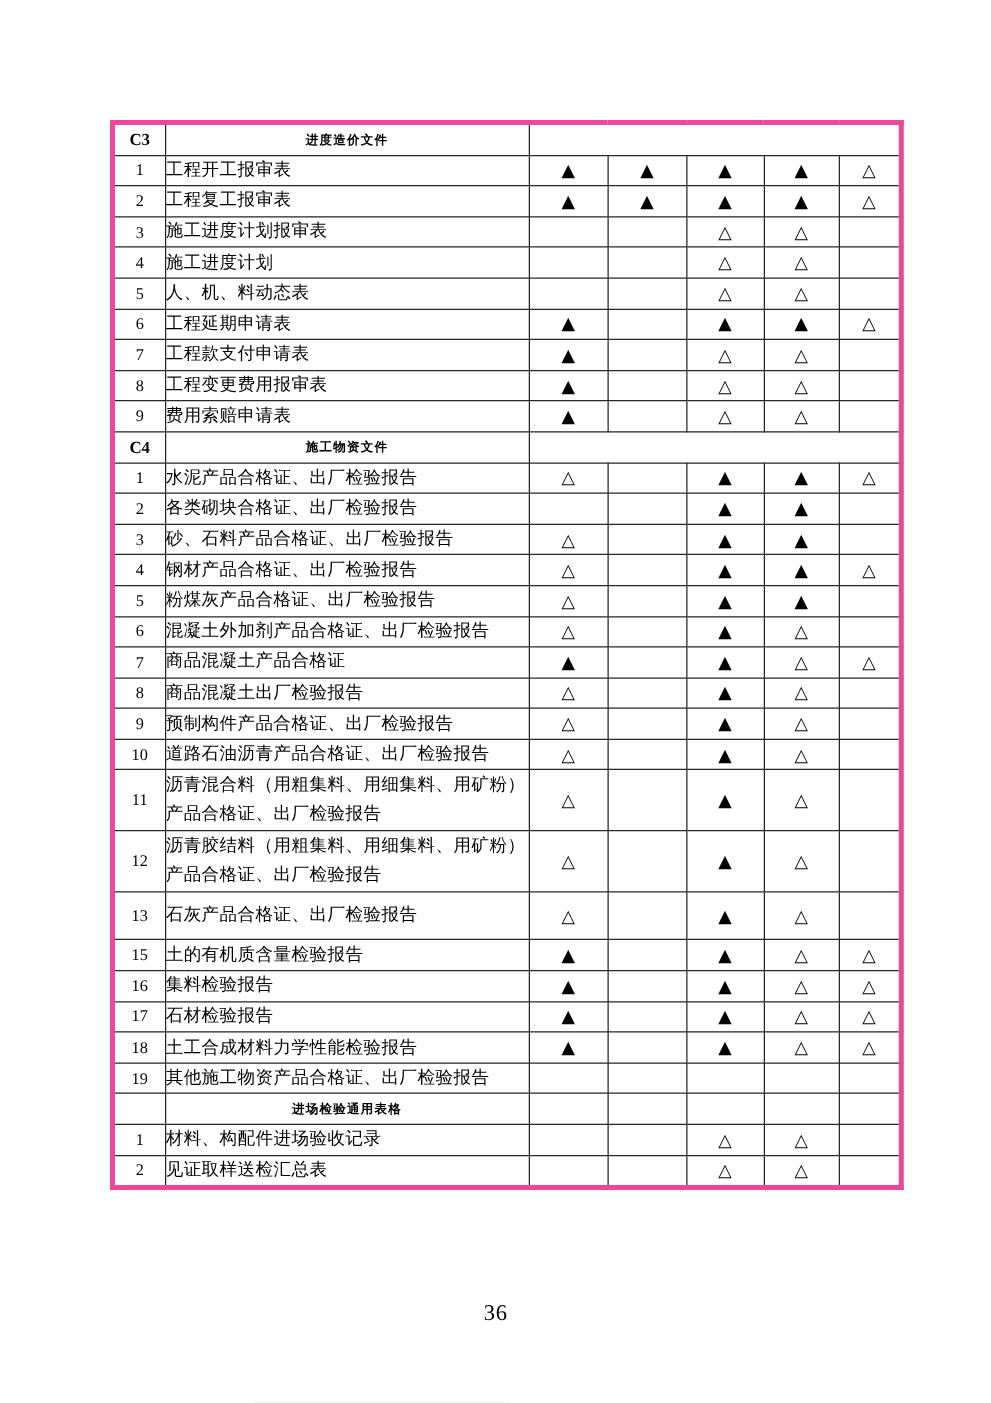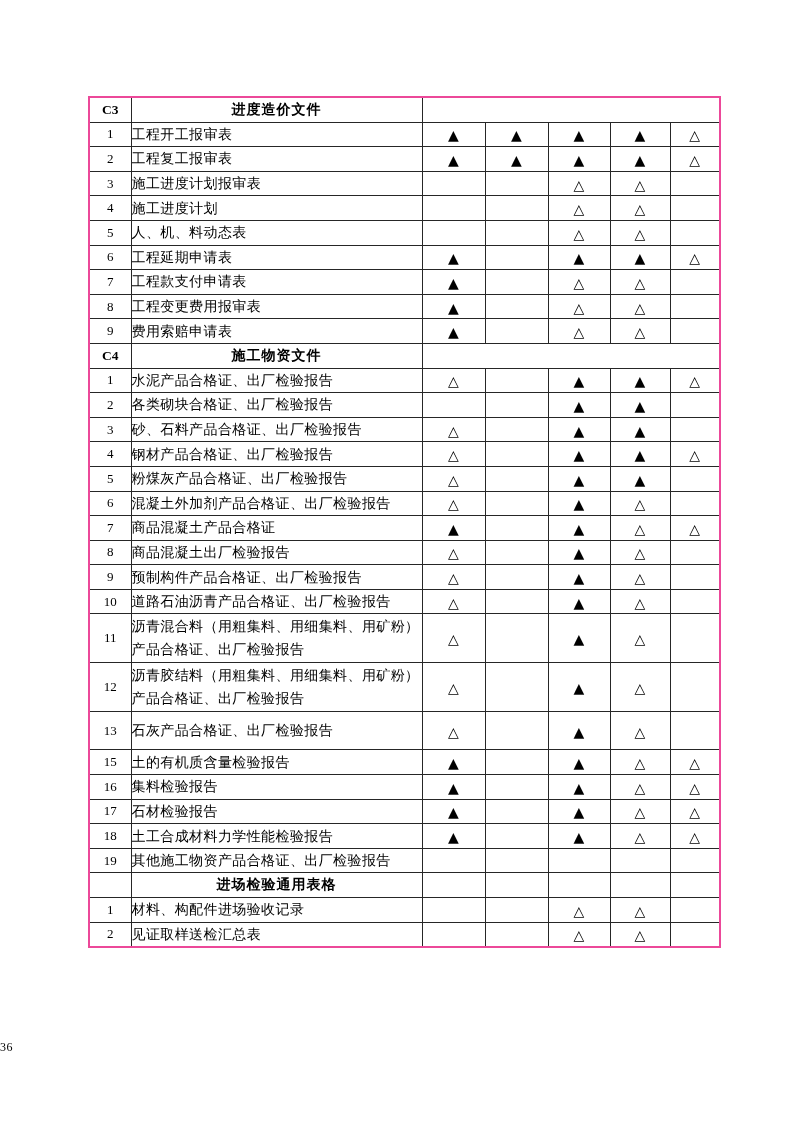--- a/index.html
+++ b/index.html
@@ -11,54 +11,54 @@
     font-family:"Liberation Serif","DejaVu Serif",serif;
     color:#000;
     overflow:hidden;
   }
   table.checklist{
     position:absolute;
     left:88px;top:96px;
     width:631px;
     border-collapse:collapse;
     table-layout:fixed;
-    border:2px solid #ec4899;
+    border:4px solid #ec4899;
   }
   table.checklist td{
     border:1px solid #262626;
     padding:0;
     vertical-align:middle;
     height:23.6px;
     overflow:hidden;
   }
   tr.row{height:24.6px;}
   tr.h2{height:49px;}
   td.num{text-align:center;font-size:13px;}
   td.code{text-align:center;font-weight:bold;font-size:13.5px;}
-  td.title{text-align:center;font-weight:bold;font-size:14px;letter-spacing:1px;}
+  td.title{text-align:center;font-weight:bold;font-size:10px;letter-spacing:1px;}
   td.desc{padding:1px 4px 1px 8px;}
   .desc-line{
     white-space:nowrap;
     font-size:14px;
     letter-spacing:0.4px;
     line-height:23px;
   }
   td.mark{
     text-align:center;
     font-family:"DejaVu Sans","Liberation Sans",sans-serif;
     font-size:14px;
     line-height:1;
   }
   td.mark span{display:inline-block;transform:translateY(0.5px);}
   .page-number{
     position:absolute;
     left:0;right:0;
     top:1040px;
-    text-align:left;
-    font-size:12px;
+    text-align:center;
+    font-size:18px;
     letter-spacing:0.5px;
   }
 </style>
 </head>
 <body>
 
 <div class="page">
 
   <table class="checklist">
     <colgroup>

